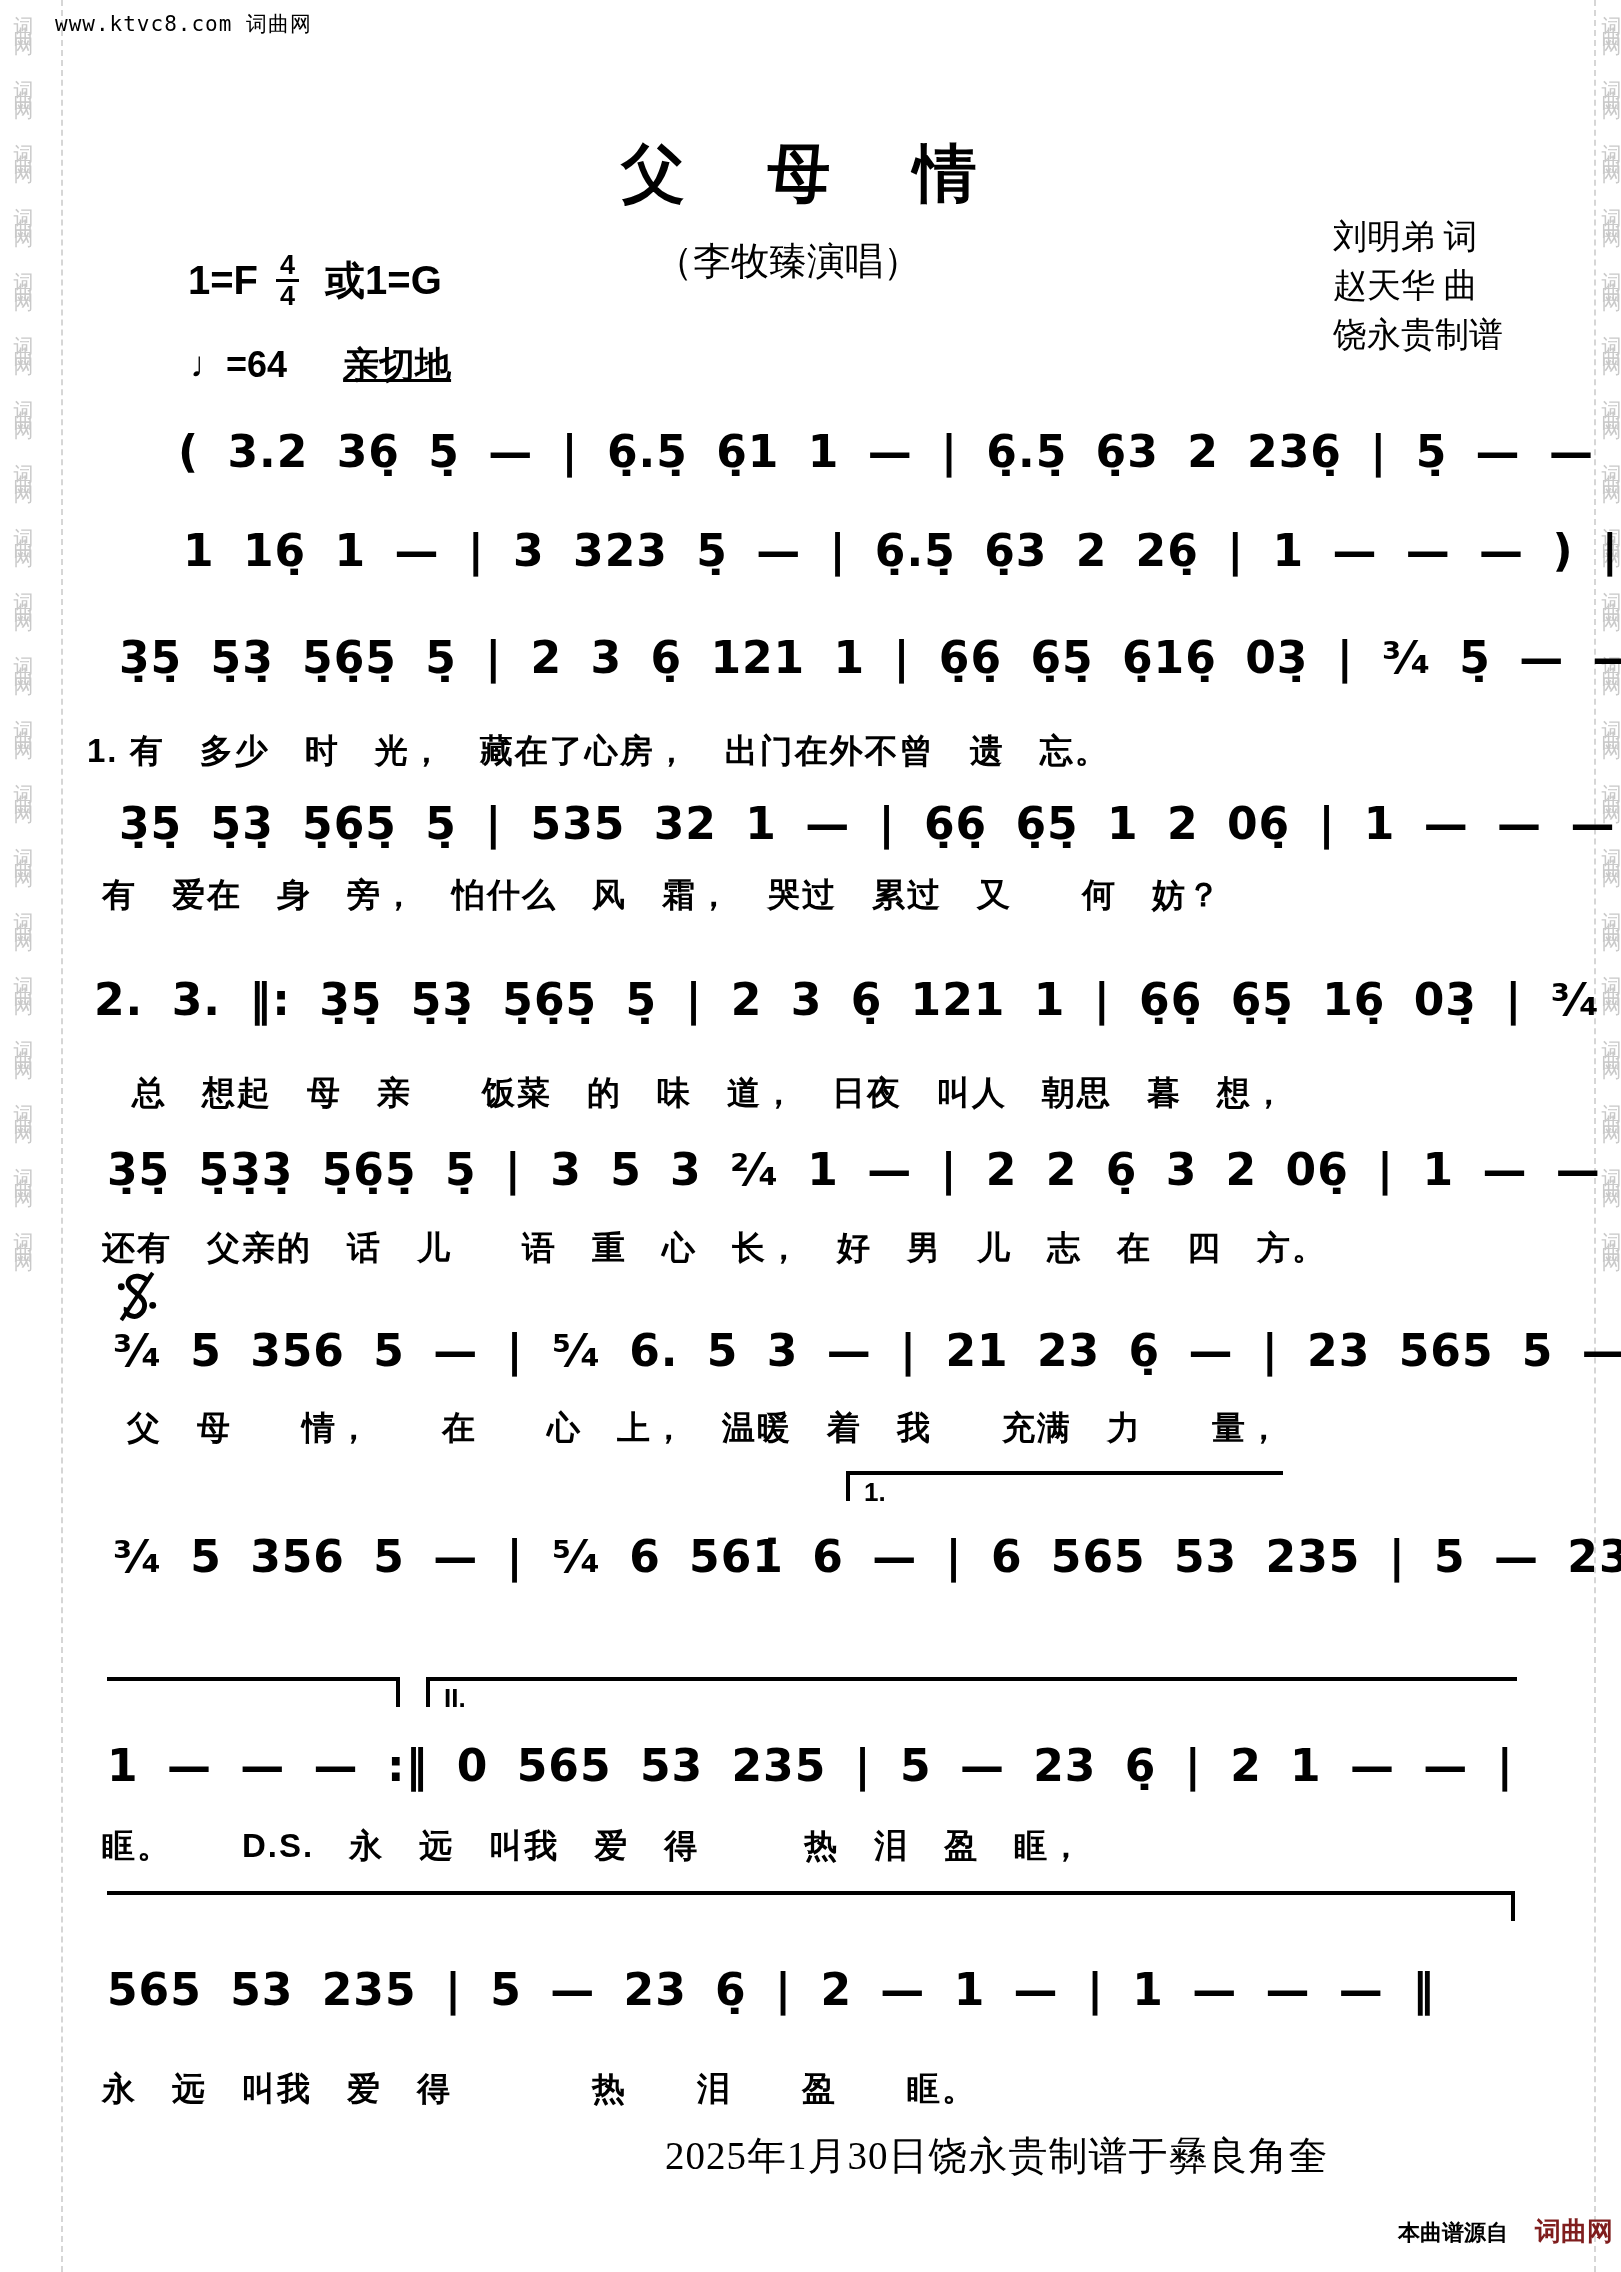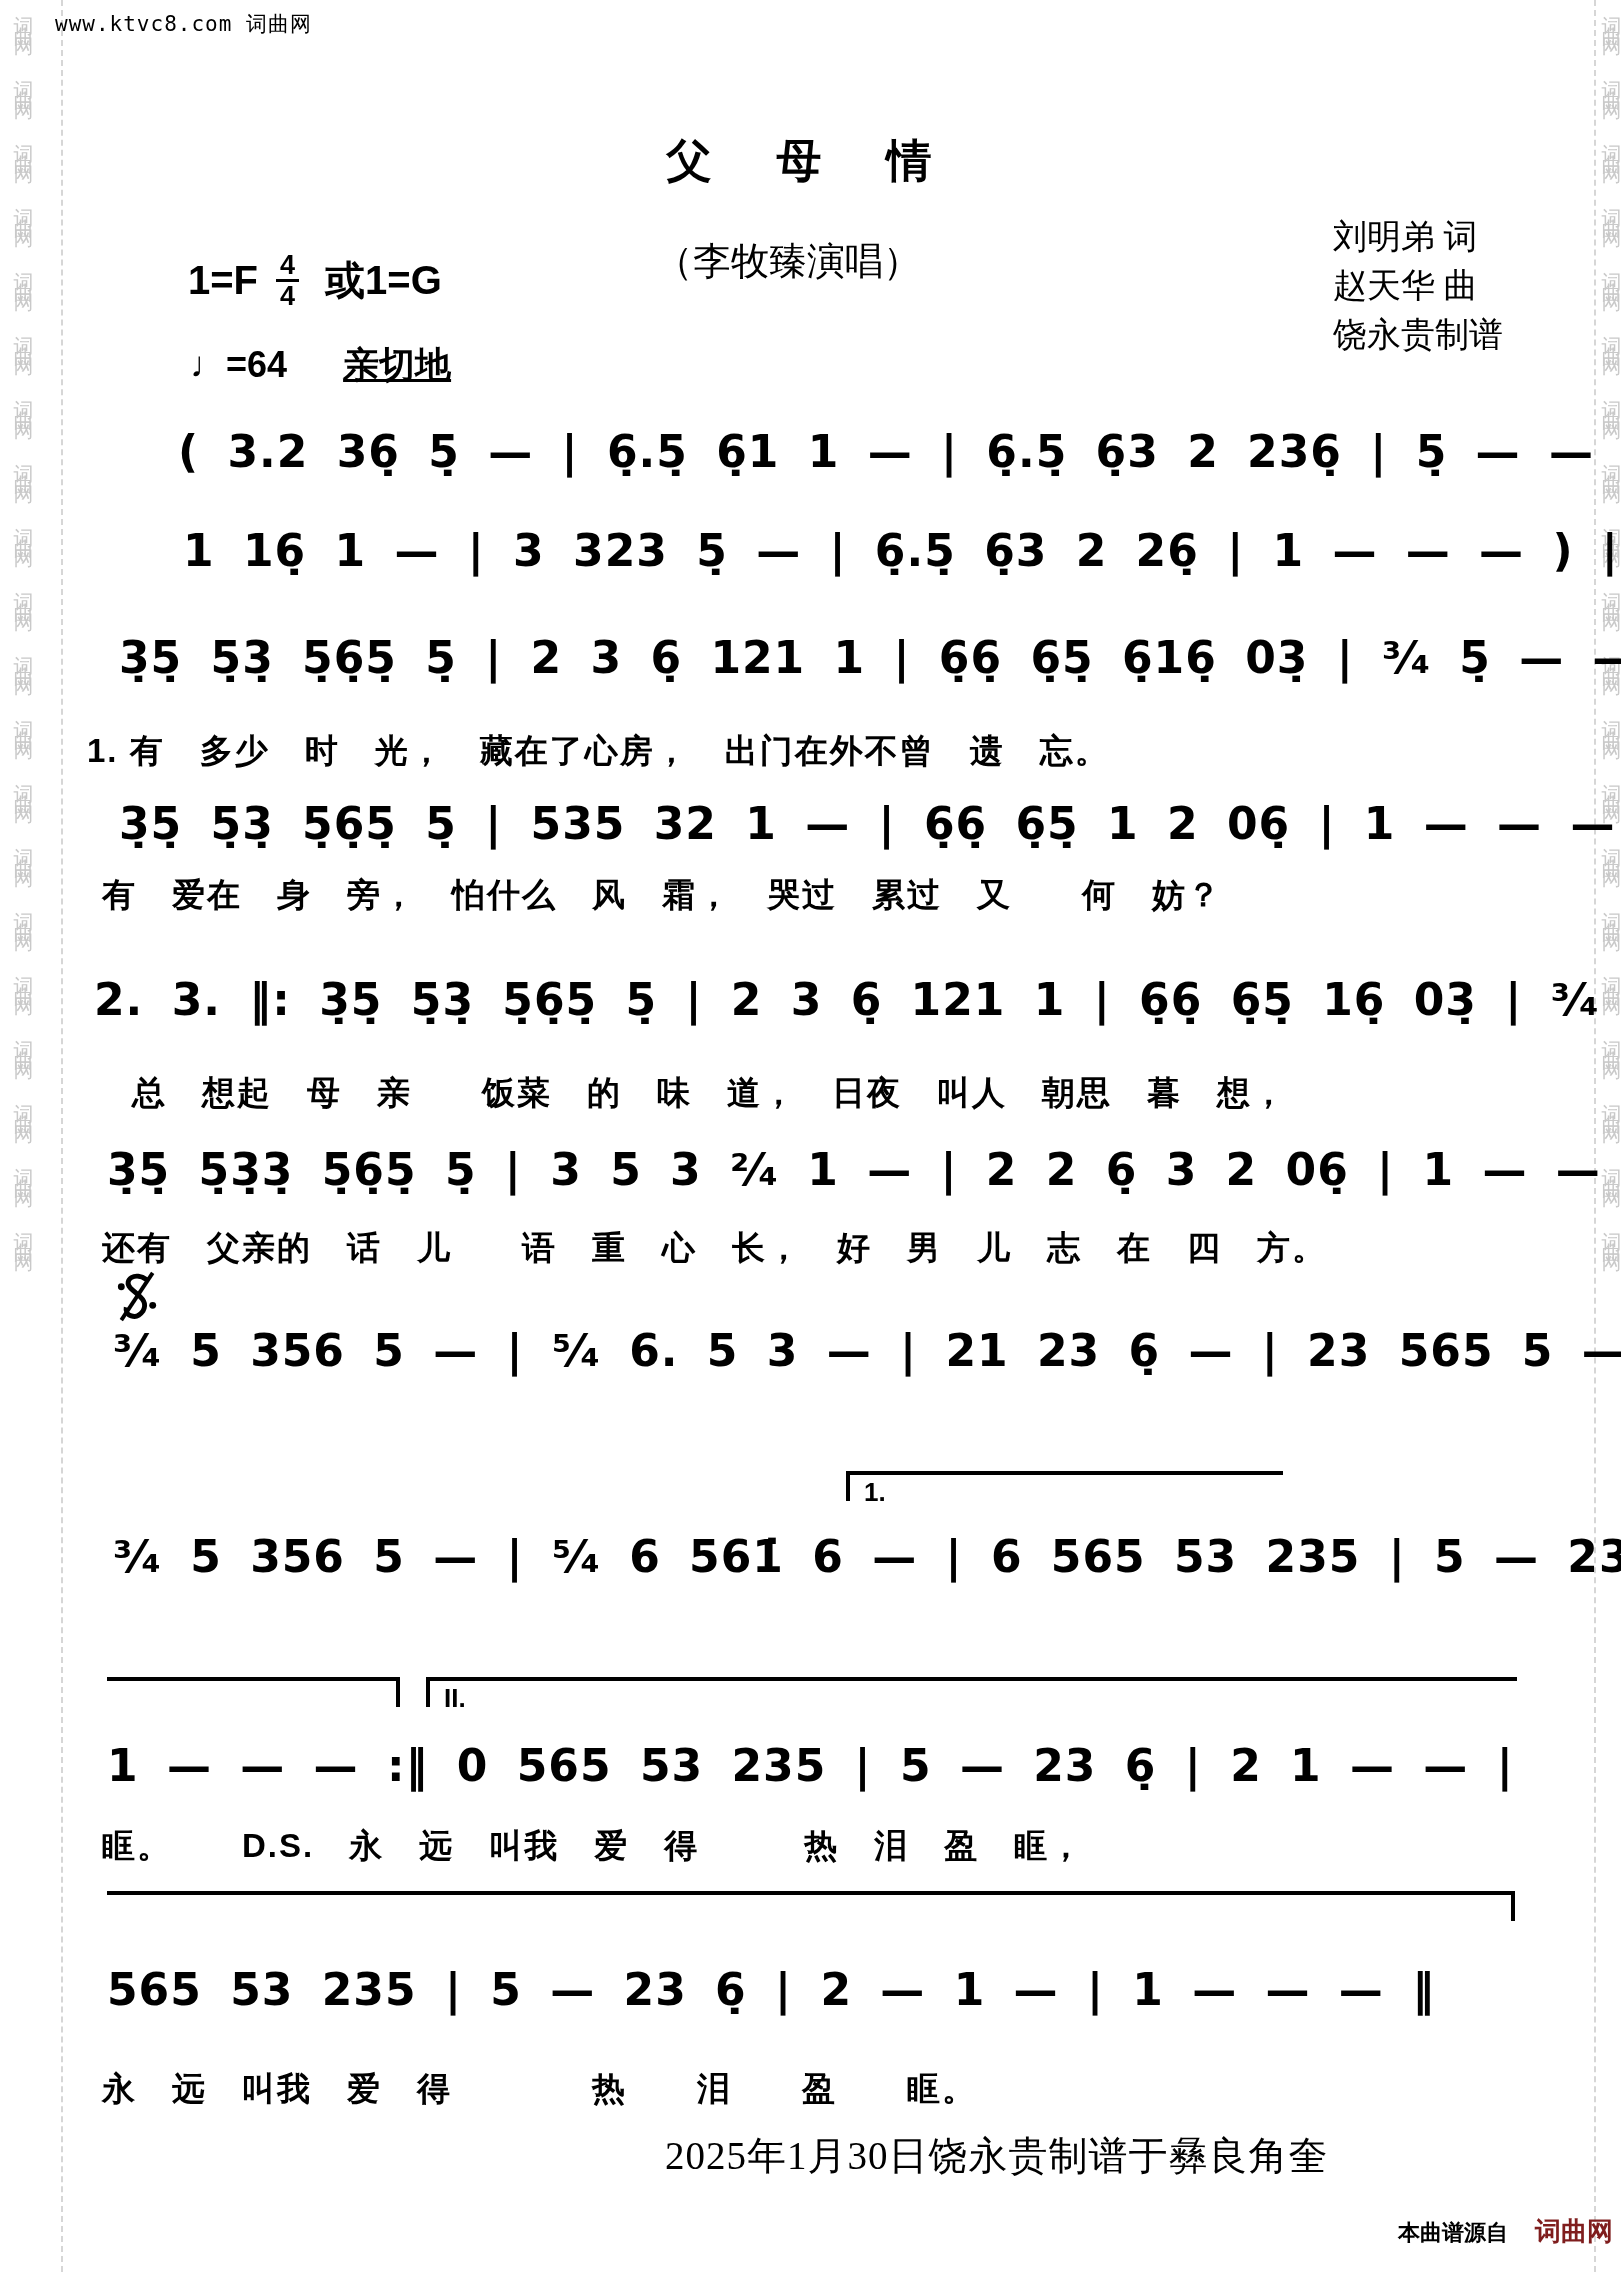--- a/index.html
+++ b/index.html
@@ -9,21 +9,21 @@
   .wm-col{position:absolute;top:0;height:2272px;writing-mode:vertical-rl;text-orientation:upright;
           font-size:20px;letter-spacing:11px;color:#c9c9c9;white-space:pre;line-height:1;}
   .wm-left{left:14px;}
   .wm-right{left:1602px;}
   .wm-dash{position:absolute;top:0;height:2272px;border-left:2px dashed #d6d6d6;}
   .wm-dash-left{left:61px;}
   .wm-dash-right{left:1594px;}
   
   .site{position:absolute;left:55px;top:10px;font-family:"DejaVu Sans Mono",monospace;
         font-size:21px;color:#267326;letter-spacing:1px;}
-  .title{position:absolute;left:0;top:131px;width:1608px;text-align:center;font-size:45px;
+  .title{position:absolute;left:0;top:131px;width:1608px;text-align:center;font-size:63px;
          font-weight:bold;letter-spacing:10px;}
   .subtitle{position:absolute;left:0;top:236px;width:1544px;text-align:center;font-size:38px;padding-left:16px;}
   .credits{position:absolute;right:119px;top:212px;text-align:left;font-family:"Liberation Serif",serif;
            font-size:34px;line-height:49px;}
   .keyrow{position:absolute;left:188px;top:251px;font-size:40px;font-weight:bold;}
   .keyrow .frac{display:inline-block;vertical-align:middle;text-align:center;font-size:27px;
                 line-height:1.05;margin:0 26px 6px 18px;}
   .keyrow .frac .num{border-bottom:3px solid #000;padding:0 4px;}
   .keyrow .frac span{display:block;}
   .temporow{position:absolute;left:190px;top:341px;font-size:36px;font-weight:bold;}
@@ -103,20 +103,21 @@
   <span class="segno">
     <svg width="44" height="51" viewBox="0 0 44 52">
       <path d="M32 9 C20 0 8 9 15 17 C24 26 34 30 28 41 C21 51 9 45 11 37" fill="none" stroke="#000" stroke-width="5"></path>
       <line x1="38" y1="2" x2="6" y2="50" stroke="#000" stroke-width="4"></line>
       <circle cx="6" cy="16" r="3.5"></circle>
         <circle cx="38" cy="35" r="3.5"></circle>
     </svg>
   </span>
 
   <div class="nline l7n">³⁄₄ 5 356 5 — | ⁵⁄₄ 6. 5 3 — | 21 23 6̣ — | 23 565 5 — |</div>
+  <div class="lyric l7y">父　母　　情，　　在　　心　上，　温暖　着　我　　充满　力　　量，</div>
 
   <div class="volta v1">
     <span class="vlabel">1.</span>
   </div>
 
   <div class="nline l8n">³⁄₄ 5 356 5 — | ⁵⁄₄ 6 561̇ 6 — | 6 565 53 235 | 5 — 236̣ 2 |</div>
 
   <div class="contline c1"></div>
   <div class="volta v2">
     <span class="vlabel">II.</span>

